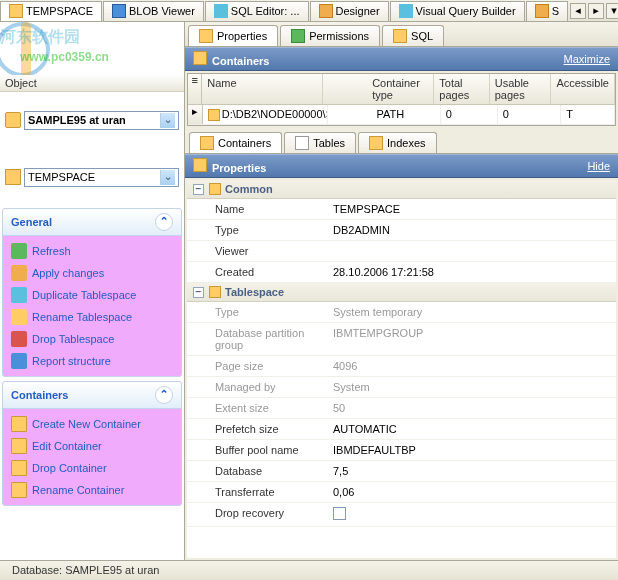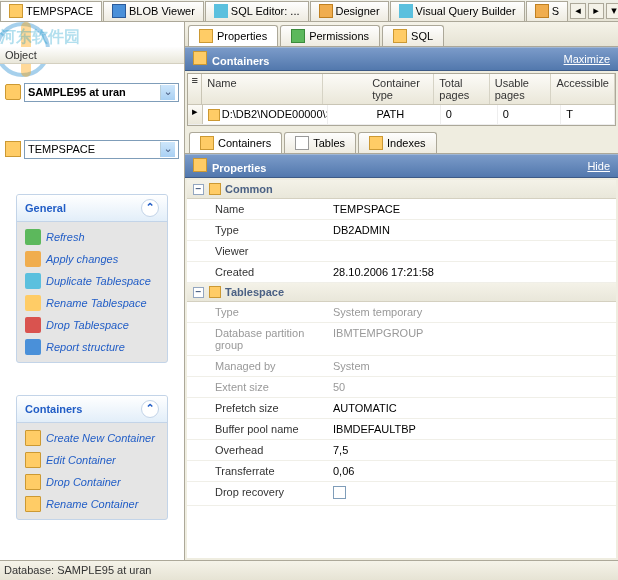--- a/index.html
+++ b/index.html
@@ -19,25 +19,25 @@
 .watermark2 { position: absolute; top: 28px; left: 20px; font-size: 12px; color: rgba(0,180,0,0.45); z-index: 0; pointer-events: none; font-weight: bold; }
 .circle-logo { position: absolute; top: 0; left: -5px; width: 55px; height: 55px; border-radius: 50%; border: 4px solid rgba(0,120,200,0.35); z-index: 0; pointer-events: none; }
 .circle-logo::before { content: ""; position: absolute; left: 22px; top: -4px; width: 10px; height: 55px; background: rgba(255,160,0,0.4); border-radius: 5px; }
 
 .panel-header-small { background: linear-gradient(#fefefe, #e9e7da); padding: 2px 5px; color: #333; border-bottom: 1px solid #d4d0c0; position: relative; z-index: 1; }
 .selector-row { display: flex; align-items: center; padding: 19px 5px; position: relative; z-index: 1; }
 .selector-icon { width: 16px; height: 16px; margin-right: 3px; }
 .selector { flex: 1; border: 1px solid #7f9db9; background: #fff; height: 19px; padding: 1px 3px; display: flex; align-items: center; justify-content: space-between; }
 .dd-arrow { width: 15px; height: 15px; background: linear-gradient(#cde6fb,#a9d0f3); border-left: 1px solid #b8ceda; text-align: center; line-height: 13px; color: #4d6185; }
 
-.section-panel { margin: 16px; border: 1px solid #c3d4e8; background: #e5e5e5; border-radius: 3px; overflow: hidden; }
+.section-panel { margin: 2px; border: 1px solid #c3d4e8; background: #f0abfc; border-radius: 3px; overflow: hidden; }
 .section-header { background: linear-gradient(#fff, #e2eef9); padding: 4px 8px; color: #215dc6; font-weight: bold; display: flex; align-items: center; justify-content: space-between; border-bottom: 1px solid #c3d4e8; }
 .collapse-btn { width: 18px; height: 18px; border-radius: 50%; background: #fff; border: 1px solid #c3d4e8; text-align: center; line-height: 14px; color: #215dc6; cursor: pointer; }
 .section-body { padding: 4px 2px; }
-.action-link { display: flex; align-items: center; padding: 3px 6px; color: #215dc6; cursor: pointer; font-style: italic; }
+.action-link { display: flex; align-items: center; padding: 3px 6px; color: #215dc6; cursor: pointer; }
 .action-icon { width: 16px; height: 16px; margin-right: 5px; display: inline-flex; align-items: center; justify-content: center; }
 
 .right-panel { flex: 1; display: flex; flex-direction: column; background: #efede0; overflow: hidden; }
 .sub-tabbar { display: flex; background: linear-gradient(#f5f3e9,#e6e3d4); padding: 3px 3px 0 3px; border-bottom: 1px solid #aca899; }
 .subtab { padding: 3px 10px; border: 1px solid #aca899; border-bottom: none; background: linear-gradient(#fefefe,#eeebe0); margin-right: 2px; display: flex; align-items: center; cursor: pointer; border-radius: 3px 3px 0 0; }
 .subtab.active { background: #fff; }
 .subtab-icon { width: 14px; height: 14px; margin-right: 4px; }
 
 .blue-header { background: linear-gradient(#7b9bc9, #5278ad); color: #fff; padding: 3px 8px; font-weight: bold; display: flex; align-items: center; justify-content: space-between; border-top: 1px solid #9fb6d4; border-bottom: 1px solid #3d5a85; }
 .blue-header-icon { width: 14px; height: 14px; margin-right: 5px; background: #fc6; border: 1px solid #c93; display: inline-block; }
@@ -59,21 +59,21 @@
 
 .prop-area { flex: 1; overflow-y: auto; background: #fff; margin: 2px; }
 .prop-group-header { background: linear-gradient(#f4f2e8,#e9e7da); padding: 3px 6px; color: #4b6184; font-weight: bold; display: flex; align-items: center; border-bottom: 1px solid #d4d0c0; }
 .prop-collapse { width: 11px; height: 11px; border: 1px solid #93a6c0; background: #fff; margin-right: 5px; text-align: center; line-height: 8px; color: #4b6184; font-size: 10px; }
 .prop-row { display: flex; padding: 2px 0; border-bottom: 1px solid #f0efe8; }
 .prop-label { width: 140px; padding: 2px 6px 2px 28px; color: #333; }
 .prop-value { flex: 1; padding: 2px 6px; color: #000; }
 .prop-label.gray, .prop-value.gray { color: #999; }
 .prop-checkbox { width: 13px; height: 13px; border: 1px solid #7f9db9; background: #fff; display: inline-block; }
 
-.statusbar { background: linear-gradient(#f5f3e9,#e6e3d4); border-top: 1px solid #aca899; padding: 3px 4px; color: #333; height: 20px; }
+.statusbar { background: linear-gradient(#f5f3e9,#e6e3d4); border-top: 1px solid #aca899; padding: 3px 12px; color: #333; height: 20px; }
 
 
 .ic-yellow { background: #fc6; border: 1px solid #c93; }
 .ic-blue { background: #4a90d9; border: 1px solid #2a5a9a; }
 .ic-green { background: #5cb85c; border: 1px solid #3a8a3a; }
 .ic-orange { background: #f0ad4e; border: 1px solid #c08020; }
 .ic-cyan { background: #5bc0de; }
 </style>
 </head>
 <body>
@@ -284,37 +284,41 @@
           </div>
           <div class="prop-row">
             <div class="prop-label gray">Type</div>
             <div class="prop-value gray"><span>System temporary</span></div>
           </div>
           <div class="prop-row">
             <div class="prop-label gray">Database partition group</div>
             <div class="prop-value gray"><span>IBMTEMPGROUP</span></div>
           </div>
           <div class="prop-row">
+            <div class="prop-label gray">Page size</div>
+            <div class="prop-value gray"><span>4096</span></div>
+          </div>
+          <div class="prop-row">
             <div class="prop-label gray">Managed by</div>
             <div class="prop-value gray"><span>System</span></div>
           </div>
           <div class="prop-row">
             <div class="prop-label gray">Extent size</div>
             <div class="prop-value gray"><span>50</span></div>
           </div>
           <div class="prop-row">
             <div class="prop-label">Prefetch size</div>
             <div class="prop-value"><span>AUTOMATIC</span></div>
           </div>
           <div class="prop-row">
             <div class="prop-label">Buffer pool name</div>
             <div class="prop-value"><span>IBMDEFAULTBP</span></div>
           </div>
           <div class="prop-row">
-            <div class="prop-label">Overhead</div>
+            <div class="prop-label">Database</div>
             <div class="prop-value"><span>7,5</span></div>
           </div>
           <div class="prop-row">
             <div class="prop-label">Transferrate</div>
             <div class="prop-value"><span>0,06</span></div>
           </div>
           <div class="prop-row">
             <div class="prop-label">Drop recovery</div>
             <div class="prop-value"><span class="prop-checkbox"></span></div>
           </div>

